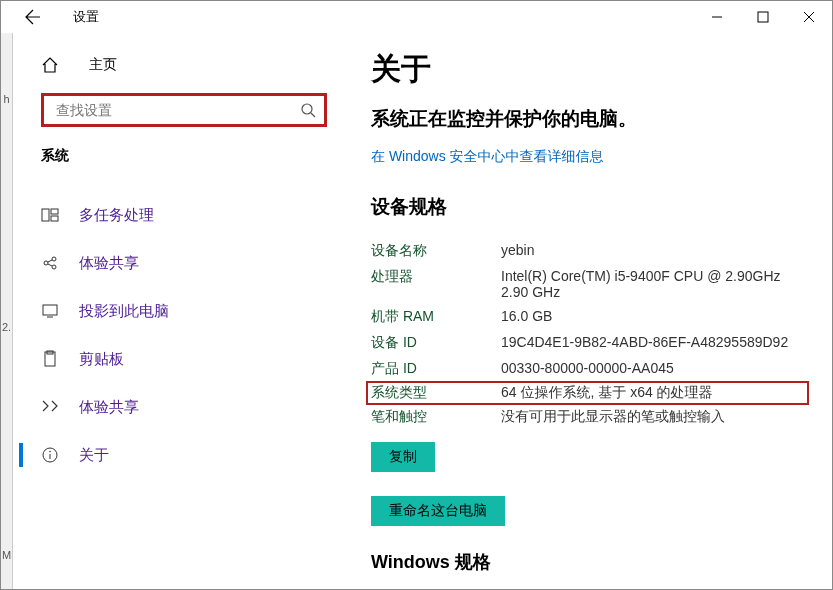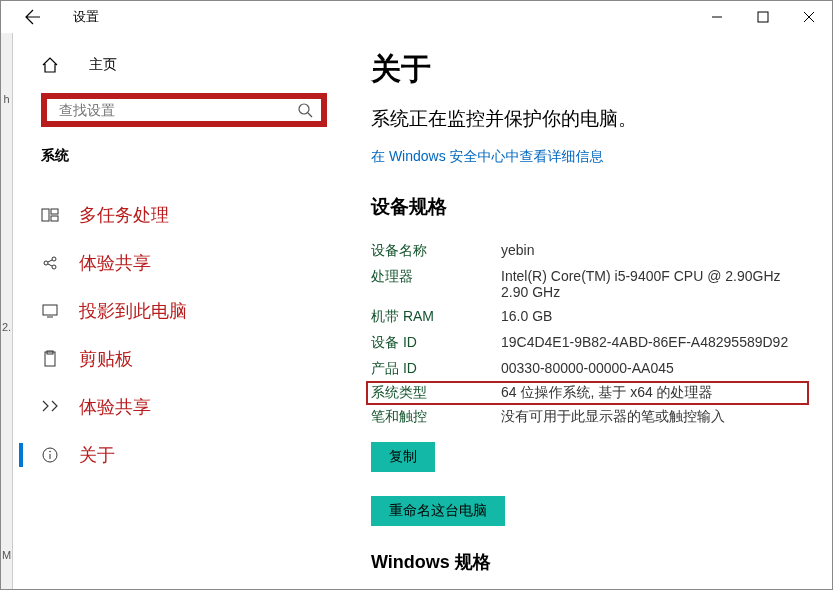--- a/index.html
+++ b/index.html
@@ -10,33 +10,33 @@
   .titlebar { height: 32px; display: flex; align-items: center; padding-left: 16px; }
   .titlebar .back { width: 32px; height: 32px; display: flex; align-items: center; justify-content: center; cursor: pointer; }
   .titlebar .title-txt { margin-left: 24px; font-size: 13px; }
   .winctrls { margin-left: auto; display: flex; }
   .winctrls .ctrl { width: 46px; height: 32px; display: flex; align-items: center; justify-content: center; cursor: pointer; }
   .content { flex: 1; display: flex; overflow: hidden; }
   .sidebar { width: 330px; padding: 12px 0 0 0; overflow-y: auto; }
   .home-row { display: flex; align-items: center; height: 40px; padding-left: 28px; gap: 30px; cursor: pointer; }
   .home-row .ico { width: 18px; display: flex; }
   .search-wrap { padding: 8px 16px 0 28px; }
-  .search-box { height: 34px; border: 6px solid #b91c1c; display: flex; align-items: center; padding: 0 8px 0 10px; }
+  .search-box { height: 34px; border: 3px solid #b91c1c; display: flex; align-items: center; padding: 0 8px 0 10px; }
   .search-box input { flex:1; border:none; outline:none; font-size: 14px; font-family: inherit; color:#666; background: transparent; }
   .section-title { padding: 20px 0 8px 28px; font-weight: 600; font-size: 14px; }
   .navlist { margin-top: 18px; }
   .navitem { height: 48px; display: flex; align-items: center; gap: 20px; padding-left: 28px; cursor: pointer; position: relative; }
   .navitem.active::before { content:""; position:absolute; left:6px; top:12px; bottom:12px; width:4px; background:#0078d4; }
   .navitem .ico { width:18px; height:18px; display:flex; align-items:center; color:#333; }
-  .navitem .label { font-size: 18px; color:#b91c1c; }
+  .navitem .label { font-size: 15px; color:#4c1d95; }
   .leftgutter { width: 12px; background: #f0f0f0; border-right: 1px solid #ccc; display:flex; flex-direction:column; justify-content: space-between; align-items: center; padding: 60px 0 28px 0; font-size:11px; color:#555; }
   .leftgutter span { transform: none; }
   .main { flex:1; padding: 12px 28px 0 28px; overflow: hidden; position: relative; }
   .main h1 { font-size: 30px; font-weight: 600; margin: 4px 0 16px 0; }
-  .protect-line { font-size: 19px; font-weight: 400; margin-bottom: 16px; }
+  .protect-line { font-size: 19px; font-weight: 700; margin-bottom: 16px; }
   .link { color: #0067c0; font-size: 14px; cursor: pointer; display:inline-block; margin-bottom: 28px; }
   .spec-title { font-size: 19px; font-weight: 600; margin-bottom: 18px; }
   .spec-row { display:flex; align-items: flex-start; padding: 4px 0; font-size: 14px; }
   .spec-row .lbl { width: 130px; color:#14532d; flex-shrink: 0; }
   .spec-row .val { flex:1; color:#333; }
   .highlighted { outline: 2px solid #b02020; outline-offset: -1px; background: rgba(176,32,32,0.0); margin: 0 -4px; padding: 2px 4px; }
   .btn { background: #14b8a6; border: none; padding: 6px 18px; font-size: 14px; font-family: inherit; cursor: pointer; margin-top: 12px; display:inline-block; }
   .win-spec-title { font-size: 18px; font-weight: 600; margin-top: 24px; }
   .cutoff { position:absolute; left:0; right:0; bottom:0; height:10px; background: linear-gradient(to bottom, transparent, #fff); }
   svg { display:block; }

